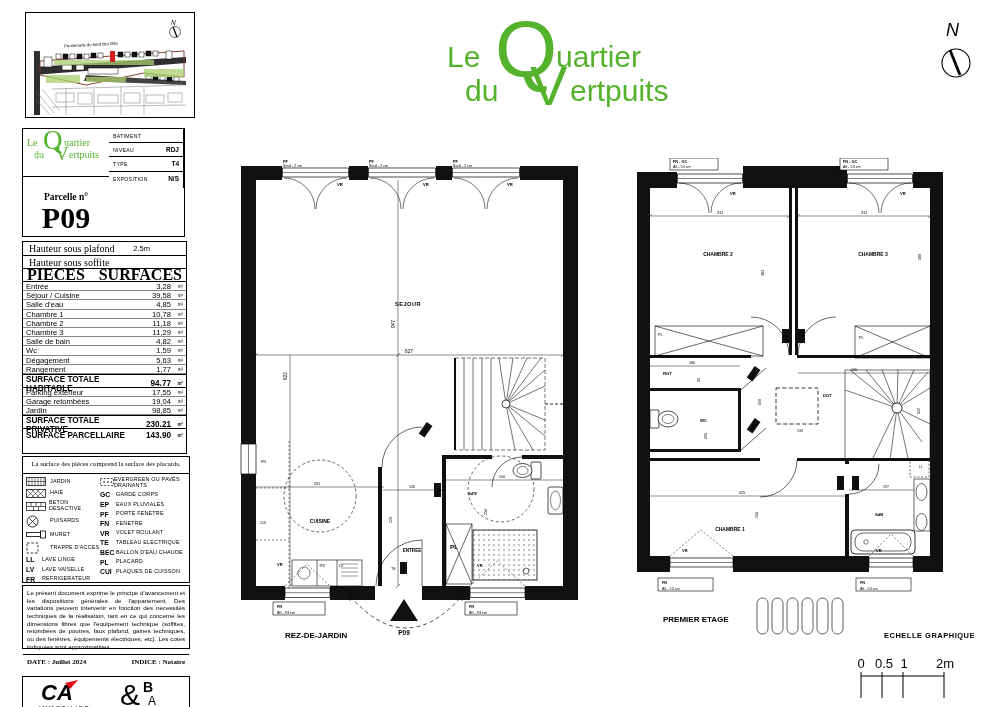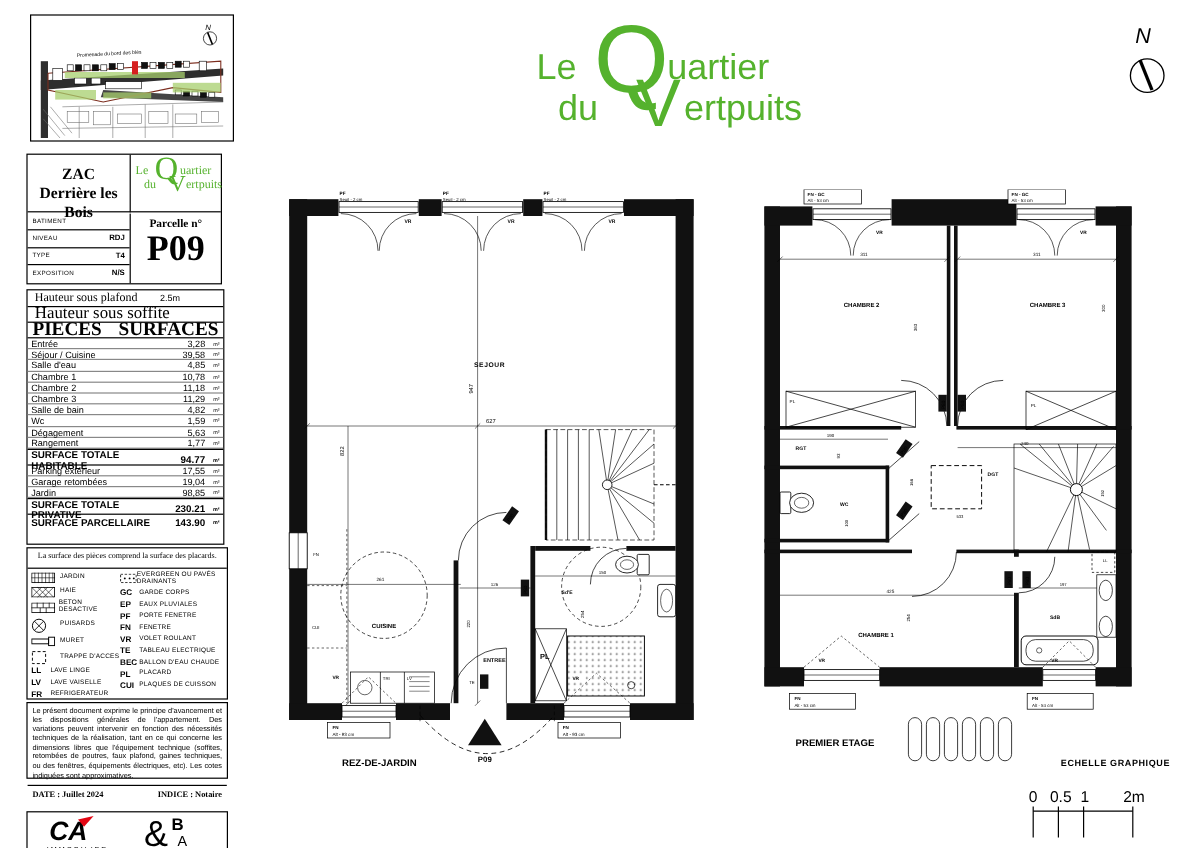--- a/index.html
+++ b/index.html
@@ -41,21 +41,21 @@
   .tb-row .lbl{font-size:5.2px;letter-spacing:.3px}
   .tb-row .val{font-size:6.5px;font-weight:bold}
   .tb-parcel{text-align:center;padding-top:4px}
   .tb-parcel .pl{font-size:9.5px;font-weight:bold}
   .tb-parcel .pn{font-size:30px;font-weight:bold;line-height:1.05}
 
   
   .hrow{display:flex;justify-content:space-between;align-items:center;padding:0 6px;
         font-family:"Liberation Serif",serif;box-sizing:border-box}
   .hrow.h1{height:14px;font-size:10px;border-bottom:1.5px solid #000}
-  .hrow.h2{height:13px;font-size:14px;border-bottom:1.5px solid #000}
+  .hrow.h2{height:13px;font-size:10px;border-bottom:1.5px solid #000}
   .hrow .hv{font-size:7.5px;font-family:"Liberation Sans",sans-serif;margin-right:30px}
   .thead{display:flex;justify-content:space-between;height:12px;align-items:center;
          font-family:"Liberation Serif",serif;font-weight:bold;font-size:16px;
          padding:0 4px;border-bottom:1.5px solid #000}
   .trow{display:grid;grid-template-columns:1fr 36px 12px;align-items:center;height:9.2px;
         font-size:7.6px;padding:0 3px;border-bottom:.5px solid #888;box-sizing:border-box}
   .trow .v{text-align:right}
   .trow .u{font-size:4.5px;text-align:right;vertical-align:super}
   .trow.tot{font-weight:bold;font-size:8.2px;height:13.5px;border-top:1.5px solid #000;border-bottom:none}
   .trow.plain{border-bottom:.5px solid #888}
@@ -158,24 +158,20 @@
 
 <div class="abs" style="left:933px;top:14px">
   <svg width="46" height="80" viewBox="0 0 46 80">
     <text x="13" y="22" font-size="18" font-family="Liberation Serif,serif" font-style="italic">N</text>
     <circle cx="23" cy="49" r="14" fill="none" stroke="#000" stroke-width="1.1"></circle>
     <line x1="27" y1="61" x2="17" y2="36" stroke="#000" stroke-width="2.8"></line>
   </svg>
 </div>
 
 <div class="abs box tb" style="left:22px;top:128px;width:163px;height:109px">
-  <div class="tb-zac">
-    <div>ZAC</div>
-    <div>Derrière les Bois</div>
-  </div>
   <div class="tb-logo minilogo">
     <span class="mg-le">Le</span>
     <span class="mg-q">Q</span>
     <span class="mg-uartier">uartier</span>
     <span class="mg-du">du</span>
     <span class="mg-v">V</span>
     <span class="mg-ertpuits">ertpuits</span>
   </div>
   <div class="tb-rows">
     <div class="tb-row">

